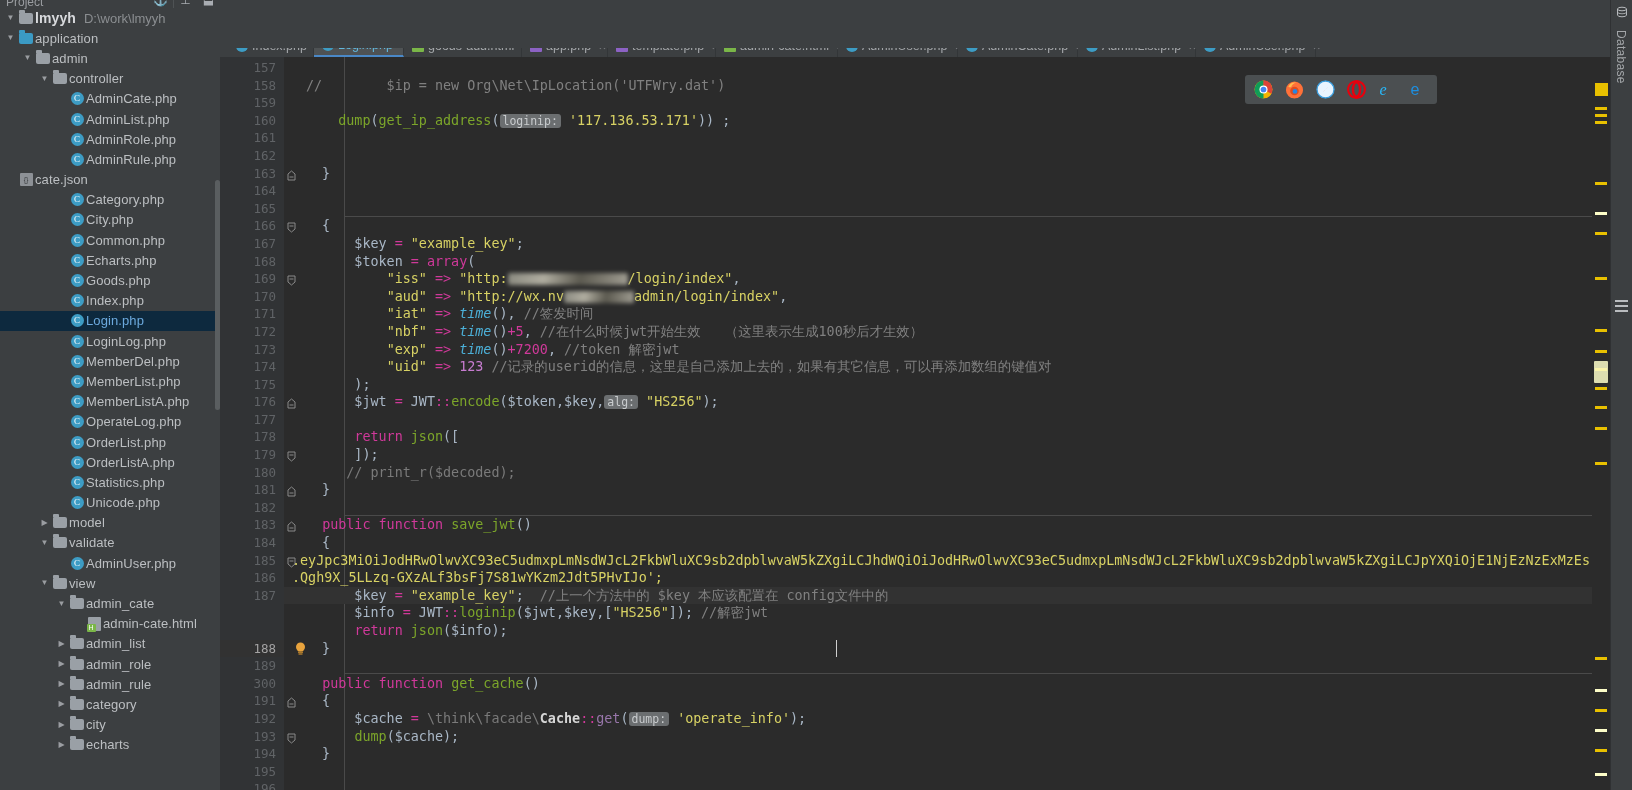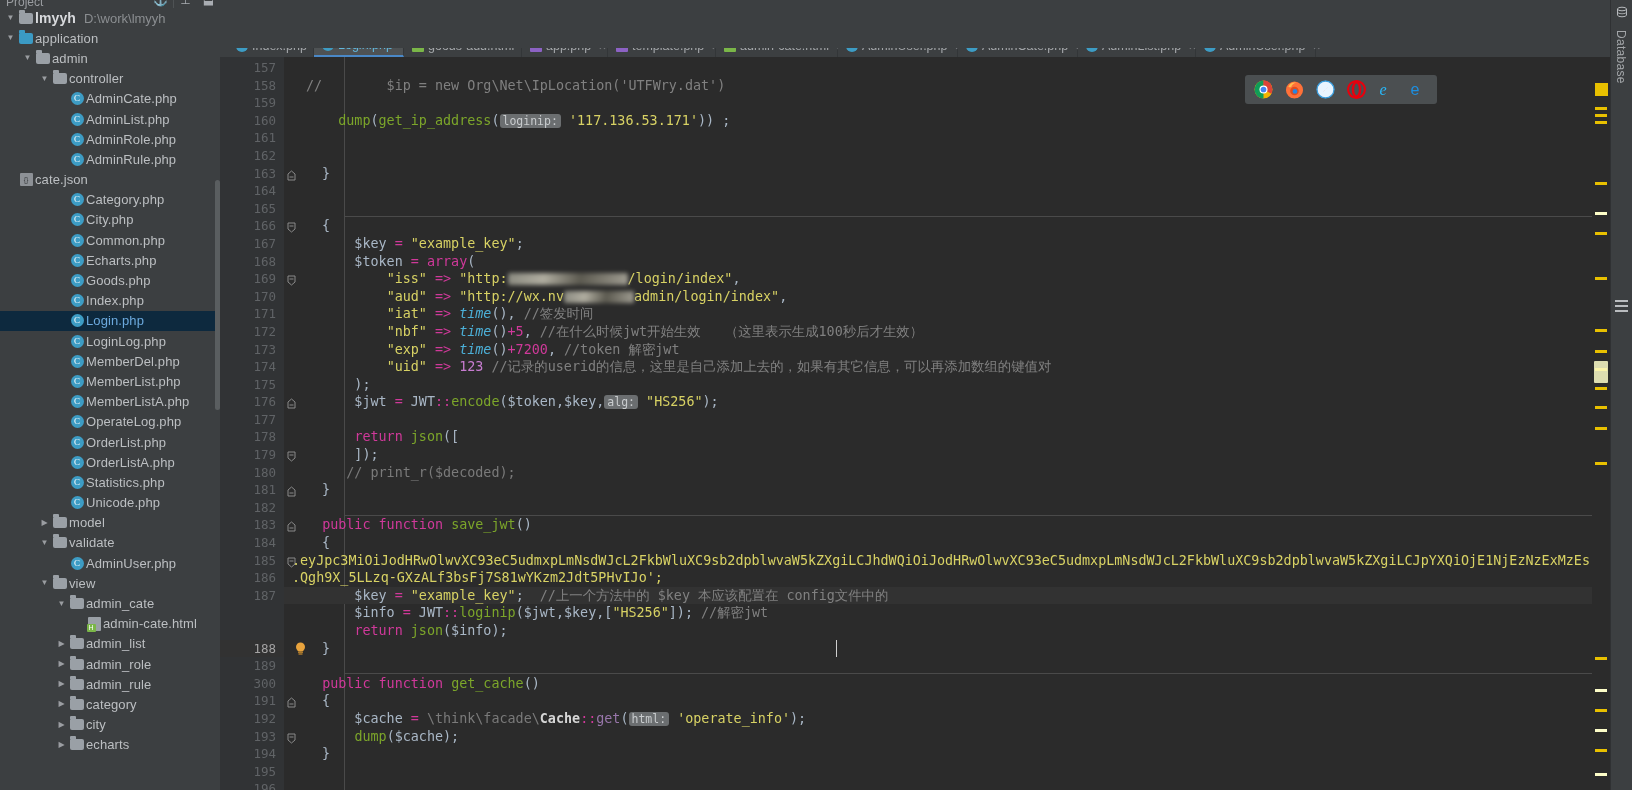--- a/index.html
+++ b/index.html
@@ -719,21 +719,21 @@
           <div class="cline">  {</div>
           <div class="cline wrapline" style="padding-left: 8px;"><span class="str">.eyJpc3MiOiJodHRwOlwvXC93eC5udmxpLmNsdWJcL2FkbWluXC9sb2dpblwvaW5kZXgiLCJhdWQiOiJodHRwOlwvXC93eC5udmxpLmNsdWJcL2FkbWluXC9sb2dpblwvaW5kZXgiLCJpYXQiOjE1NjEzNzExMzEs</span></div>
           <div class="cline wrapline" style="padding-left: 8px;"><span class="str">.Qgh9X_5LLzq-GXzALf3bsFj7S81wYKzm2Jdt5PHvIJo';</span></div>
           <div class="cline cur">      $key <span class="kw2">=</span> <span class="str">"example_key"</span>;  <span class="cmt">//上一个方法中的 $key 本应该配置在 config文件中的</span></div>
           <div class="cline">      $info <span class="kw2">=</span> JWT<span class="kw2">::</span><span class="mth">loginip</span>($jwt,$key,[<span class="str">"HS256"</span>]); <span class="cmt">//解密jwt</span></div>
           <div class="cline">      <span class="kw2">return</span> <span class="fn2">json</span>($info);</div>
           <div class="cline">  }</div>
           <div class="cline"><div class="sep" style="top: 16px; left: 60px;"></div></div>
           <div class="cline">  <span class="kw2">public function</span> <span class="fn2">get_cache</span>()</div>
           <div class="cline">  {</div>
-          <div class="cline">      $cache <span class="kw2">=</span> <span class="cmt2">\think\facade\</span><span class="cls2">Cache</span><span class="kw2">::</span><span class="pfn">get</span>(<span class="hint">html:</span> <span class="str">'operate_info'</span>);</div>
+          <div class="cline">      $cache <span class="kw2">=</span> <span class="cmt2">\think\facade\</span><span class="cls2">Cache</span><span class="kw2">::</span><span class="pfn">get</span>(<span class="hint">dump:</span> <span class="str">'operate_info'</span>);</div>
           <div class="cline">      <span class="fn2">dump</span>($cache);</div>
           <div class="cline">  }</div>
           <div class="cline"></div>
           <div class="caret" style="left: 552px; top: 582.8px; height: 17.6px;"></div>
         </div>
 
       <div class="markers" id="markers">
           <div class="mk box" style="top: 26px; height: 13px; background: rgb(232, 192, 0);"></div>
           <div class="mk" style="top: 50px; height: 3px; background: rgb(232, 192, 0);"></div>
           <div class="mk" style="top: 57px; height: 3px; background: rgb(232, 192, 0);"></div>

